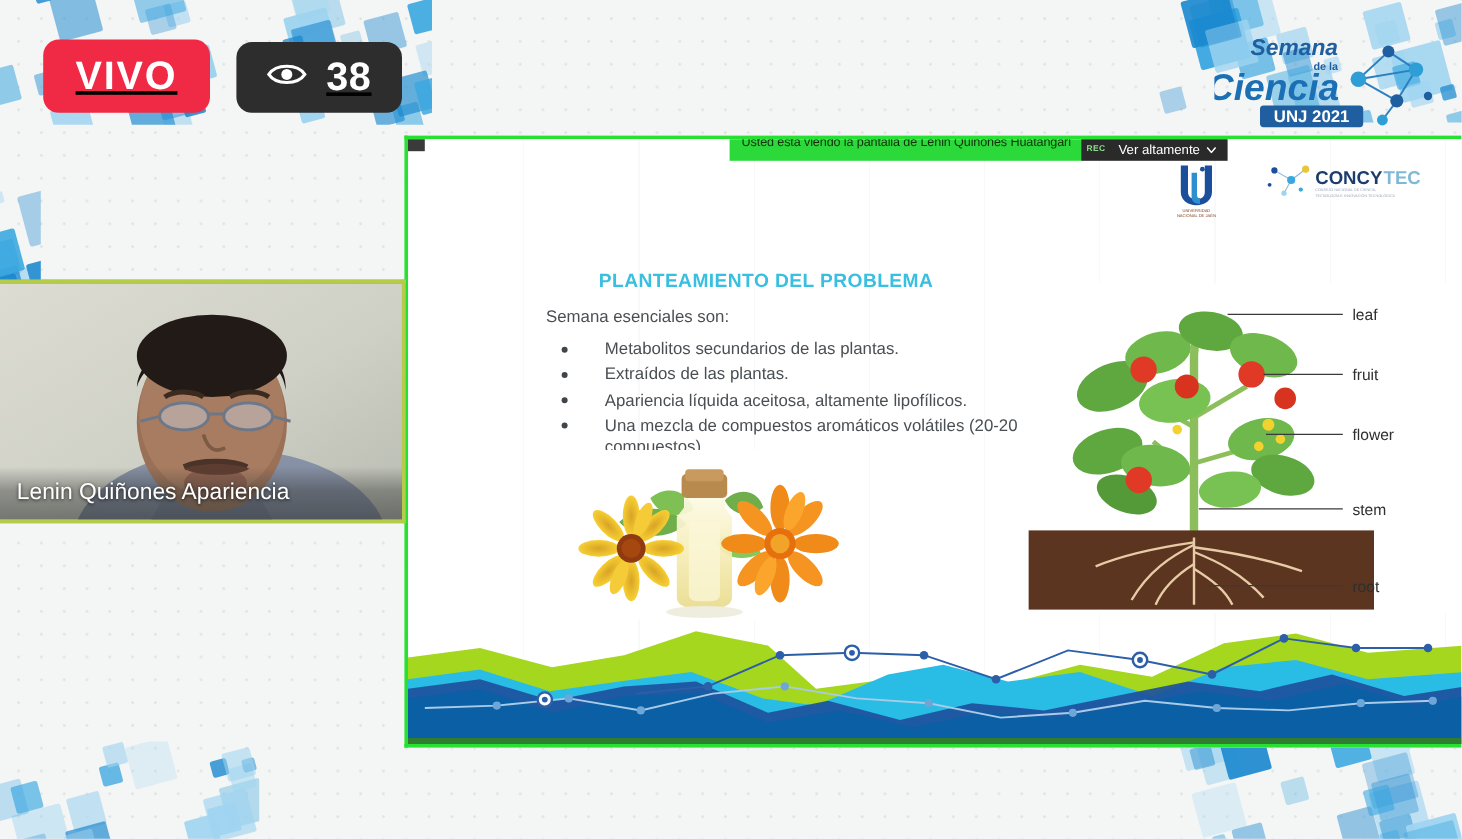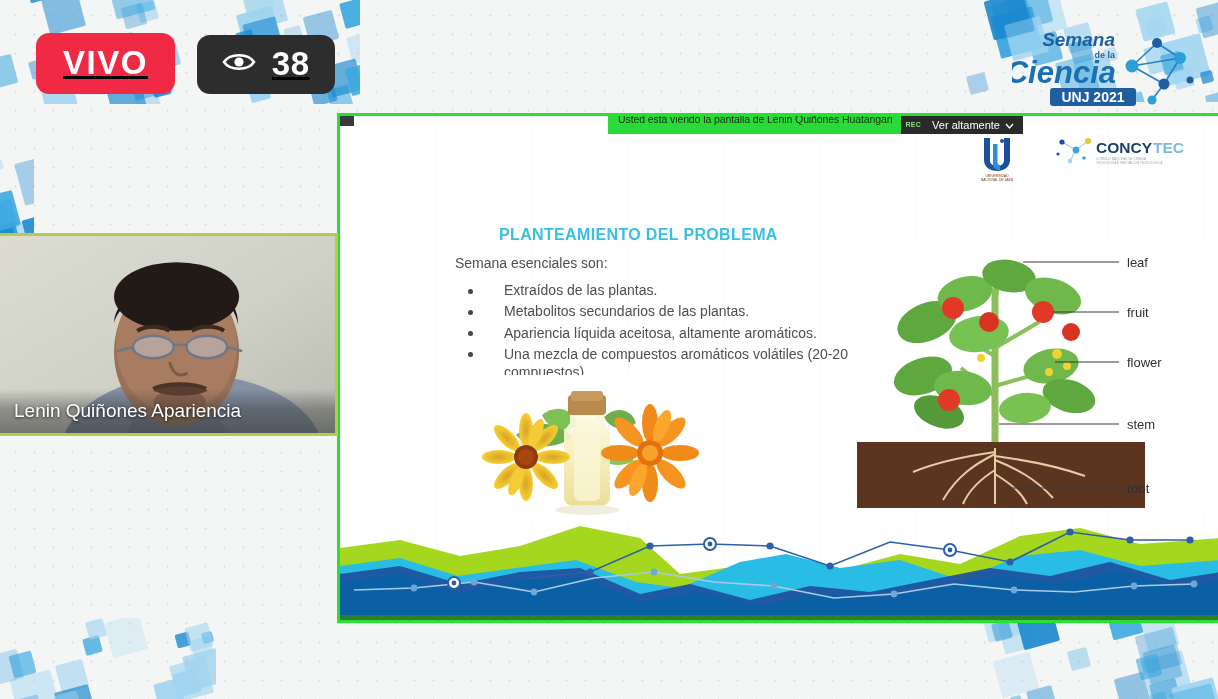--- a/index.html
+++ b/index.html
@@ -358,29 +358,29 @@
         <text x="44" y="25.5" font-family="Liberation Sans, sans-serif" font-size="3.1" fill="#9aa8b8">CONSEJO NACIONAL DE CIENCIA,</text>
         <text x="44" y="30" font-family="Liberation Sans, sans-serif" font-size="3.1" fill="#9aa8b8">TECNOLOGÍA E INNOVACIÓN TECNOLÓGICA</text>
       </svg>
     </div>
 
     <div id="slide-title">PLANTEAMIENTO DEL PROBLEMA</div>
     <div id="slide-intro">Semana esenciales son:</div>
     <div id="slide-bullets">
       <div class="bullet-row">
         <span class="bullet-dot"></span>
+        <span class="bullet-text">Metabolitos secundarios de las plantas.</span>
+      </div>
+      <div class="bullet-row">
+        <span class="bullet-dot"></span>
         <span class="bullet-text">Extraídos de las plantas.</span>
       </div>
       <div class="bullet-row">
         <span class="bullet-dot"></span>
-        <span class="bullet-text">Metabolitos secundarios de las plantas.</span>
-      </div>
-      <div class="bullet-row">
-        <span class="bullet-dot"></span>
-        <span class="bullet-text">Apariencia líquida aceitosa, altamente aromáticos.</span>
+        <span class="bullet-text">Apariencia líquida aceitosa, altamente lipofílicos.</span>
       </div>
       <div class="bullet-row">
         <span class="bullet-dot"></span>
         <span class="bullet-text">Una mezcla de compuestos aromáticos volátiles (20-20 compuestos).</span>
       </div>
     </div>
 
     <svg id="oil-photo" viewBox="0 0 245 142">
       <defs>
         <linearGradient id="oilg" x1="0" y1="0" x2="0" y2="1">

